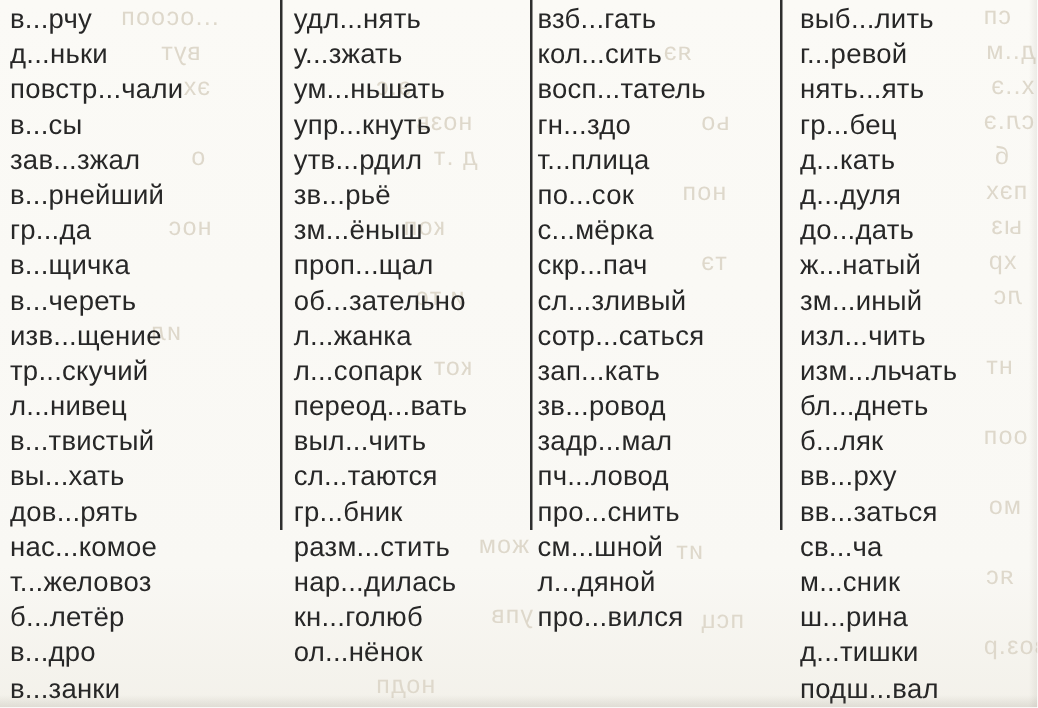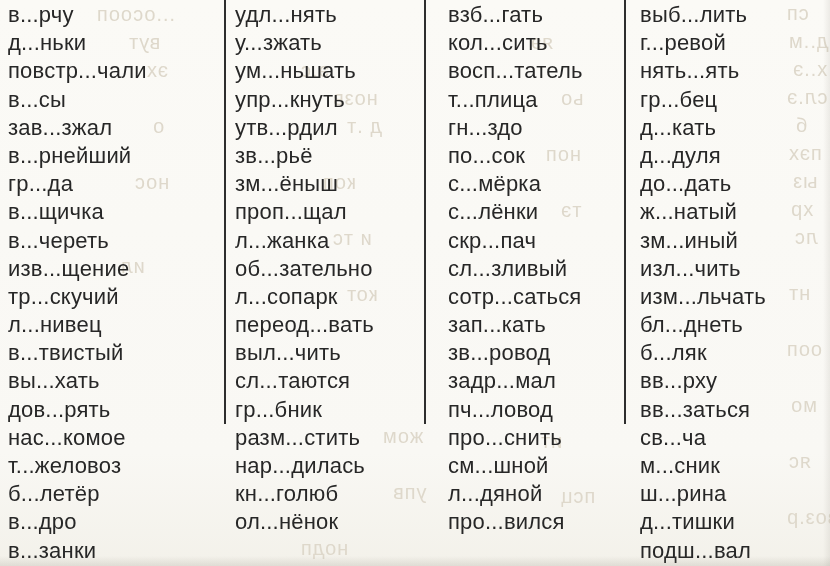--- a/index.html
+++ b/index.html
@@ -55,21 +55,21 @@
     inset: 0;
     display: flex;
   }
   .col {
     box-sizing: border-box;
     height: 424px;
     padding-top: 1px;
   }
   .col-1 { width: 226px; padding-left: 8px;  border-right: 2px solid #2e2e2e; }
   .col-2 { width: 200px; padding-left: 9px;  border-right: 2px solid #2e2e2e; }
-  .col-3 { width: 200px; padding-left: 22px; border-right: 2px solid #2e2e2e; }
+  .col-3 { width: 200px; padding-left: 4px; border-right: 2px solid #2e2e2e; }
   .col-4 { width: 202px; padding-left: 14px; }
   .word {
     height: 28.2px;
     line-height: 28.2px;
     font-size: 22px;
     letter-spacing: 0.2px;
     color: #272727;
     white-space: nowrap;
   }
 </style>
@@ -141,41 +141,40 @@
       </div>
     <div class="col col-2">
         <div class="word">удл...нять</div>
         <div class="word">у...зжать</div>
         <div class="word">ум...ньшать</div>
         <div class="word">упр...кнуть</div>
         <div class="word">утв...рдил</div>
         <div class="word">зв...рьё</div>
         <div class="word">зм...ёныш</div>
         <div class="word">проп...щал</div>
+        <div class="word">об...зательно</div>
         <div class="word">л...жанка</div>
-        <div class="word">об...зательно</div>
         <div class="word">л...сопарк</div>
         <div class="word">переод...вать</div>
         <div class="word">выл...чить</div>
         <div class="word">сл...таются</div>
         <div class="word">гр...бник</div>
         <div class="word">разм...стить</div>
         <div class="word">нар...дилась</div>
         <div class="word">кн...голюб</div>
         <div class="word">ол...нёнок</div>
       </div>
     <div class="col col-3">
         <div class="word">взб...гать</div>
         <div class="word">кол...сить</div>
         <div class="word">восп...татель</div>
+        <div class="word">гн...здо</div>
         <div class="word">т...плица</div>
-        <div class="word">гн...здо</div>
         <div class="word">по...сок</div>
         <div class="word">с...мёрка</div>
-        <div class="word">с...лёнки</div>
         <div class="word">скр...пач</div>
         <div class="word">сл...зливый</div>
         <div class="word">сотр...саться</div>
         <div class="word">зап...кать</div>
         <div class="word">зв...ровод</div>
         <div class="word">задр...мал</div>
         <div class="word">пч...ловод</div>
         <div class="word">про...снить</div>
         <div class="word">см...шной</div>
         <div class="word">л...дяной</div>

